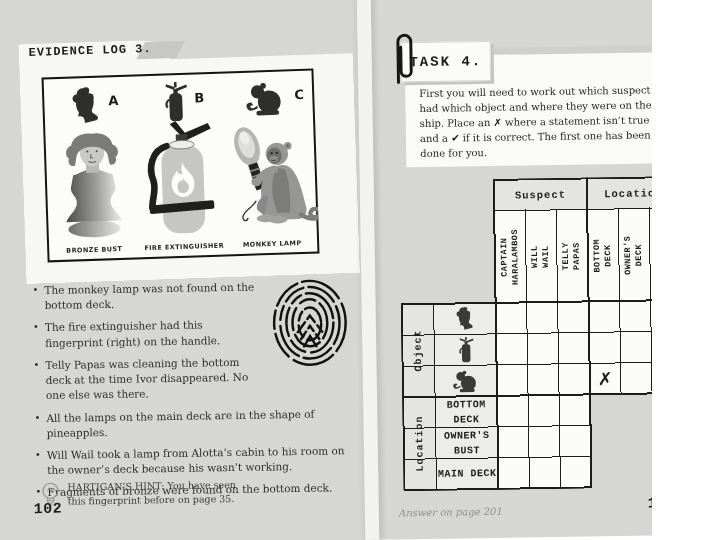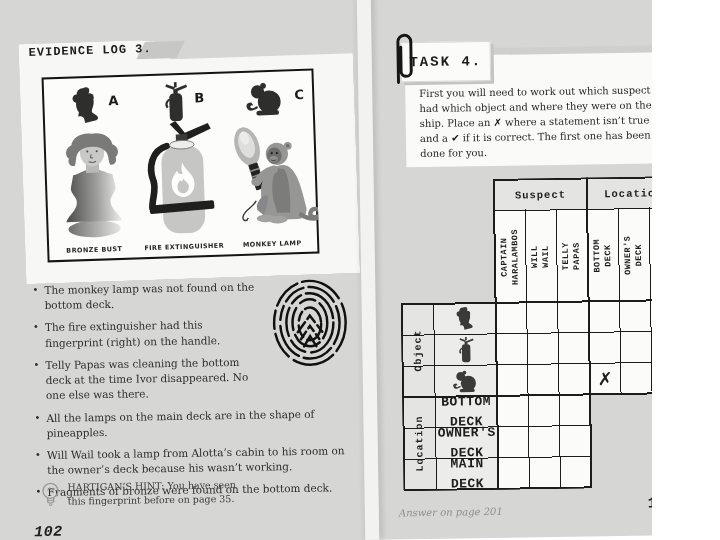--- a/index.html
+++ b/index.html
@@ -27,21 +27,21 @@
   .clues{position:absolute;left:44px;top:286px;width:320px;font-size:10.5px;line-height:1.45;color:#2c2c2a;}
   .fingerprint{float:right;width:82px;height:92px;margin:-2px 0 4px 10px;}
   .clues ul{margin:0;padding:0;list-style:none;}
   .clues li{position:relative;padding-left:14px;margin-bottom:7px;}
   .clues li::before{content:"•";position:absolute;left:2px;top:0;font-size:10px;color:#2c2c2a;}
 
   .hint{position:absolute;left:50px;top:484px;width:230px;}
   .hint-icon{position:absolute;left:0;top:0;}
   .hint-text{position:absolute;left:28px;top:0;width:178px;font-size:9.5px;line-height:1.5;color:#3a3a38;}
   .pagenum{position:absolute;font-size:15px;letter-spacing:.5px;}
-  .pagenum-left{left:44px;top:527px;font-style:italic;}
+  .pagenum-left{left:44px;top:504px;}
   .pagenum-right{left:658px;top:508px;}
 
   
   .gutter{position:absolute;left:375px;top:0;width:14px;height:548px;background:#f2f2f0;
       box-shadow:-3px 0 4px rgba(0,0,0,0.05),4px 0 5px rgba(0,0,0,0.10);}
 
   
   .task-backing{position:absolute;left:427px;top:58px;width:275px;height:110px;background:#cfcfcd;}
   .task-instr-box{position:absolute;left:422px;top:65px;width:275px;height:111px;background:#fafaf8;}
   .task-title-box{position:absolute;left:418px;top:51px;width:88px;height:38px;background:#fbfbf9;
@@ -55,21 +55,21 @@
   .grid{position:absolute;left:415px;top:190px;width:282px;height:311px;}
   .garea{position:absolute;}
   .bg-grp{background:#e4e4e2;}
   .bg-white{background:#fbfbf9;}
   .bg-stub{background:#ececea;}
   .gridlines{position:absolute;left:-1px;top:-1px;pointer-events:none;}
   .gcell{position:absolute;display:flex;align-items:center;justify-content:center;color:#1d1d1b;}
   .ghead{font-size:10.5px;letter-spacing:1px;}
   .vtext{transform:rotate(-90deg);font-size:8.5px;letter-spacing:.5px;line-height:1.35;text-align:center;}
   .vgroup{transform:rotate(-90deg);font-size:10px;letter-spacing:1px;}
-  .deck{font-size:13px;letter-spacing:.5px;line-height:1.5;text-align:center;}
+  .deck{font-size:10px;letter-spacing:.5px;line-height:1.5;text-align:center;}
   .gridmark{font-size:18px;}
 
   .answer-note{position:absolute;left:409px;top:516px;font-style:italic;font-size:10px;color:#8e8e8c;}
 
   .edge-title{position:absolute;left:695px;top:514px;transform:rotate(-90deg) scaleX(0.85);
       transform-origin:0 0;white-space:nowrap;font-family:"DejaVu Sans",sans-serif;font-weight:bold;
       font-size:66px;letter-spacing:2px;color:#151513;}
 </style>
 </head>
 <body>
@@ -339,21 +339,21 @@
             </g>
       </svg>
     </div>
 
     <div class="gcell" style="left:32px;top:216px;width:62px;height:31px;">
           <span class="deck tw preline">BOTTOM
 DECK</span>
         </div>
     <div class="gcell" style="left:32px;top:247px;width:62px;height:31px;">
           <span class="deck tw preline">OWNER'S
-DECK</span>
+BUST</span>
         </div>
     <div class="gcell" style="left:32px;top:278px;width:62px;height:31px;">
           <span class="deck tw">MAIN DECK</span>
         </div>
 
     <div class="gcell gridmark mark" style="left:187px;top:185px;width:31px;height:31px;">✗</div>
   </div>
 
   <div class="answer-note">Answer on page 201</div>
   <div class="pagenum pagenum-right tw">133</div>

